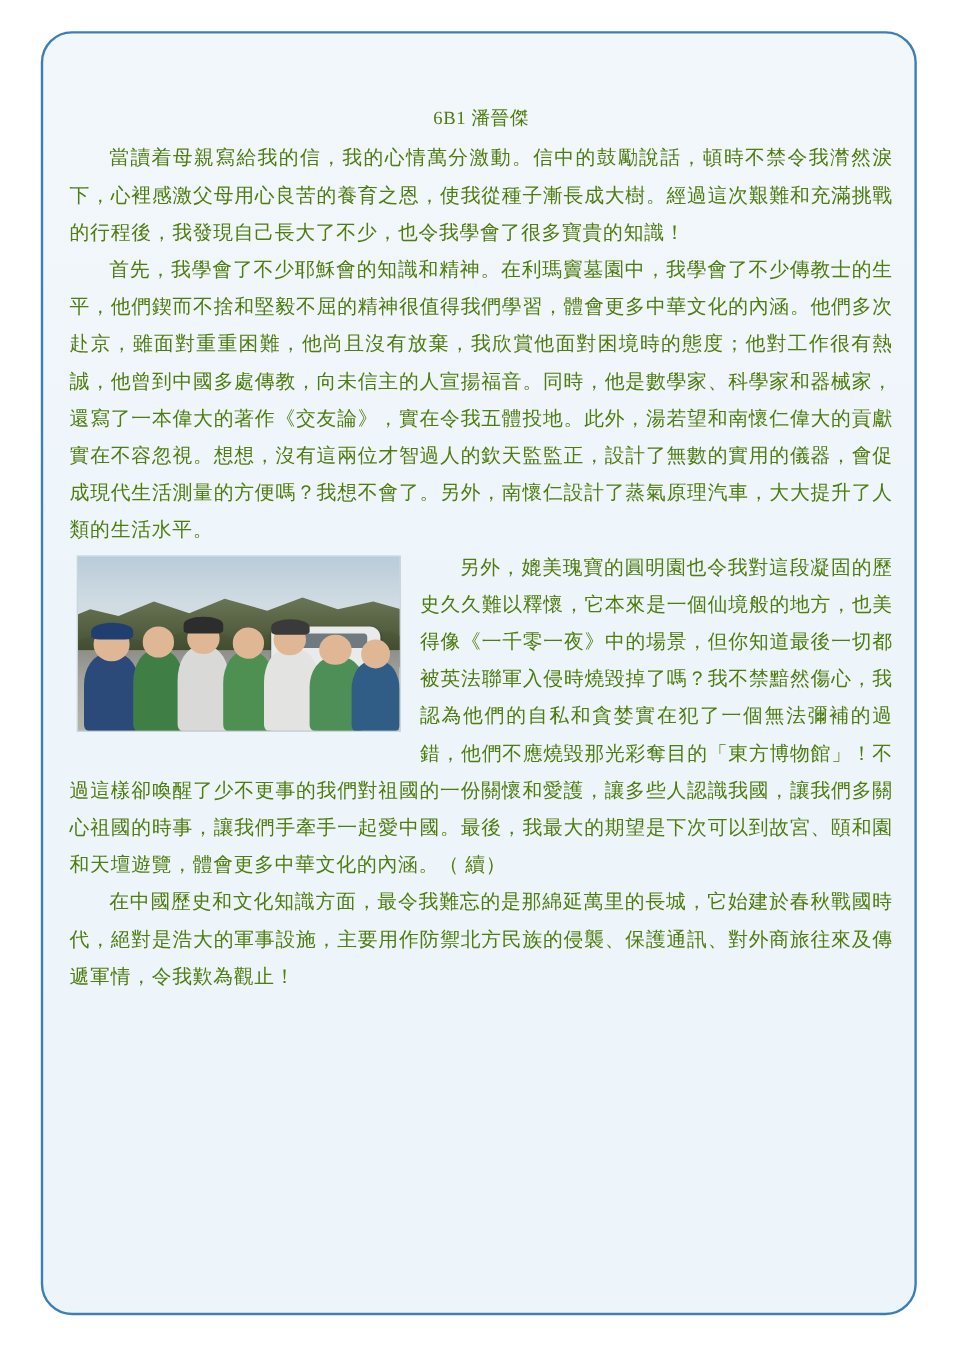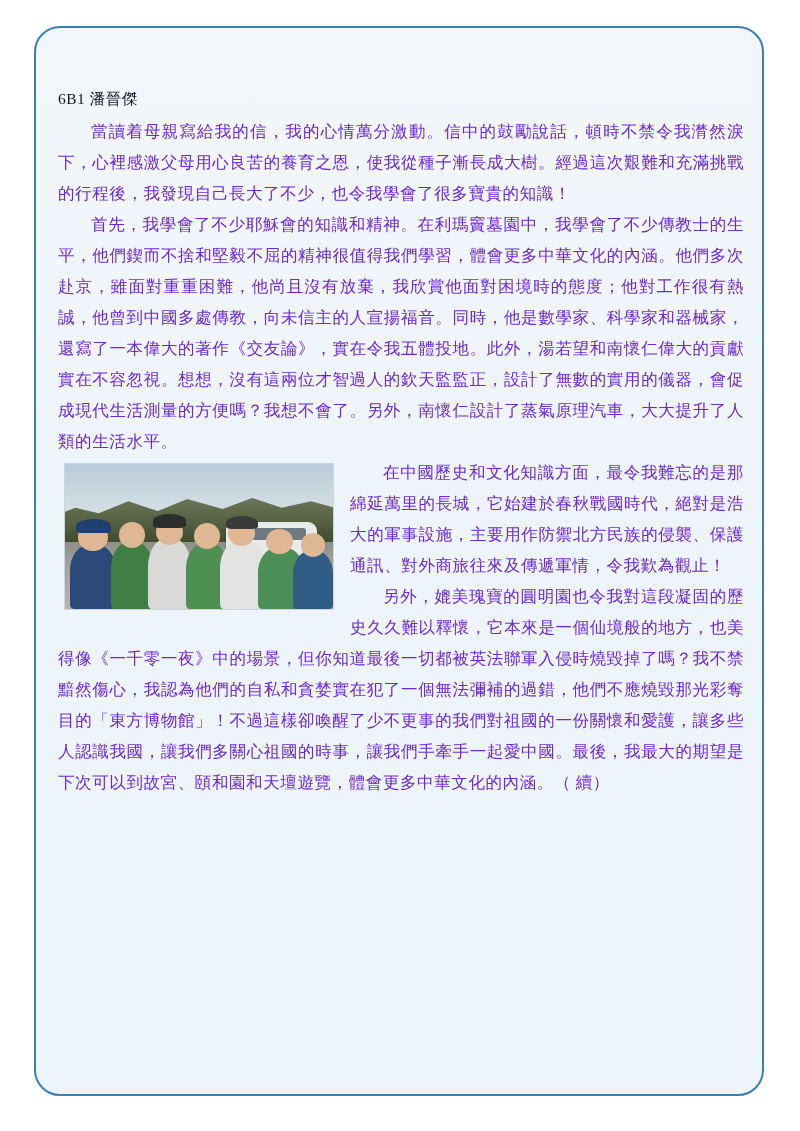--- a/index.html
+++ b/index.html
@@ -38,30 +38,31 @@
     position: absolute;
     left: 58px;
     top: 88px;
     width: 686px;
     height: 800px;
   }
 
   .author {
     font-size: 15.5px;
     line-height: 1.4;
-    color: #0f172a;
+    color: #4d7c0f;
     margin: 0 0 6px 0;
     letter-spacing: 0.5px;
+    text-align: center;
   }
 
   p.para {
     margin: 0;
     font-size: 16.5px;
     line-height: 31px;
-    color: #6d28d9;
+    color: #4d7c0f;
     text-align: justify;
     text-justify: inter-character;
     text-indent: 2em;
     letter-spacing: 0.6px;
   }
 
   
   .photo {
     float: left;
     width: 268px;
@@ -191,19 +192,19 @@
         <div class="cap" style="left:60%;bottom:55%;width:12%;height:9%;background:#3a3a3a;"></div>
 
         <div class="kid" style="left:72%;width:17%;height:42%;background:#4d8f57;"></div>
         <div class="head" style="left:75%;bottom:38%;width:10%;height:17%;"></div>
 
         <div class="kid" style="left:85%;width:15%;height:40%;background:#2f5d86;"></div>
         <div class="head" style="left:88%;bottom:36%;width:9%;height:16%;"></div>
 
       </div>
 
+      <p class="para">另外，媲美瑰寶的圓明園也令我對這段凝固的歷史久久難以釋懷，它本來是一個仙境般的地方，也美得像《一千零一夜》中的場景，但你知道最後一切都被英法聯軍入侵時燒毀掉了嗎？我不禁黯然傷心，我認為他們的自私和貪婪實在犯了一個無法彌補的過錯，他們不應燒毀那光彩奪目的「東方博物館」！不過這樣卻喚醒了少不更事的我們對祖國的一份關懷和愛護，讓多些人認識我國，讓我們多關心祖國的時事，讓我們手牽手一起愛中國。最後，我最大的期望是下次可以到故宮、頤和園和天壇遊覽，體會更多中華文化的內涵。（ 續）</p>
       <p class="para">在中國歷史和文化知識方面，最令我難忘的是那綿延萬里的長城，它始建於春秋戰國時代，絕對是浩大的軍事設施，主要用作防禦北方民族的侵襲、保護通訊、對外商旅往來及傳遞軍情，令我歎為觀止！</p>
-      <p class="para">另外，媲美瑰寶的圓明園也令我對這段凝固的歷史久久難以釋懷，它本來是一個仙境般的地方，也美得像《一千零一夜》中的場景，但你知道最後一切都被英法聯軍入侵時燒毀掉了嗎？我不禁黯然傷心，我認為他們的自私和貪婪實在犯了一個無法彌補的過錯，他們不應燒毀那光彩奪目的「東方博物館」！不過這樣卻喚醒了少不更事的我們對祖國的一份關懷和愛護，讓多些人認識我國，讓我們多關心祖國的時事，讓我們手牽手一起愛中國。最後，我最大的期望是下次可以到故宮、頤和園和天壇遊覽，體會更多中華文化的內涵。（ 續）</p>
     </div>
 
     <div class="clearfix"></div>
   </div>
 </div>
 
 </body></html>

